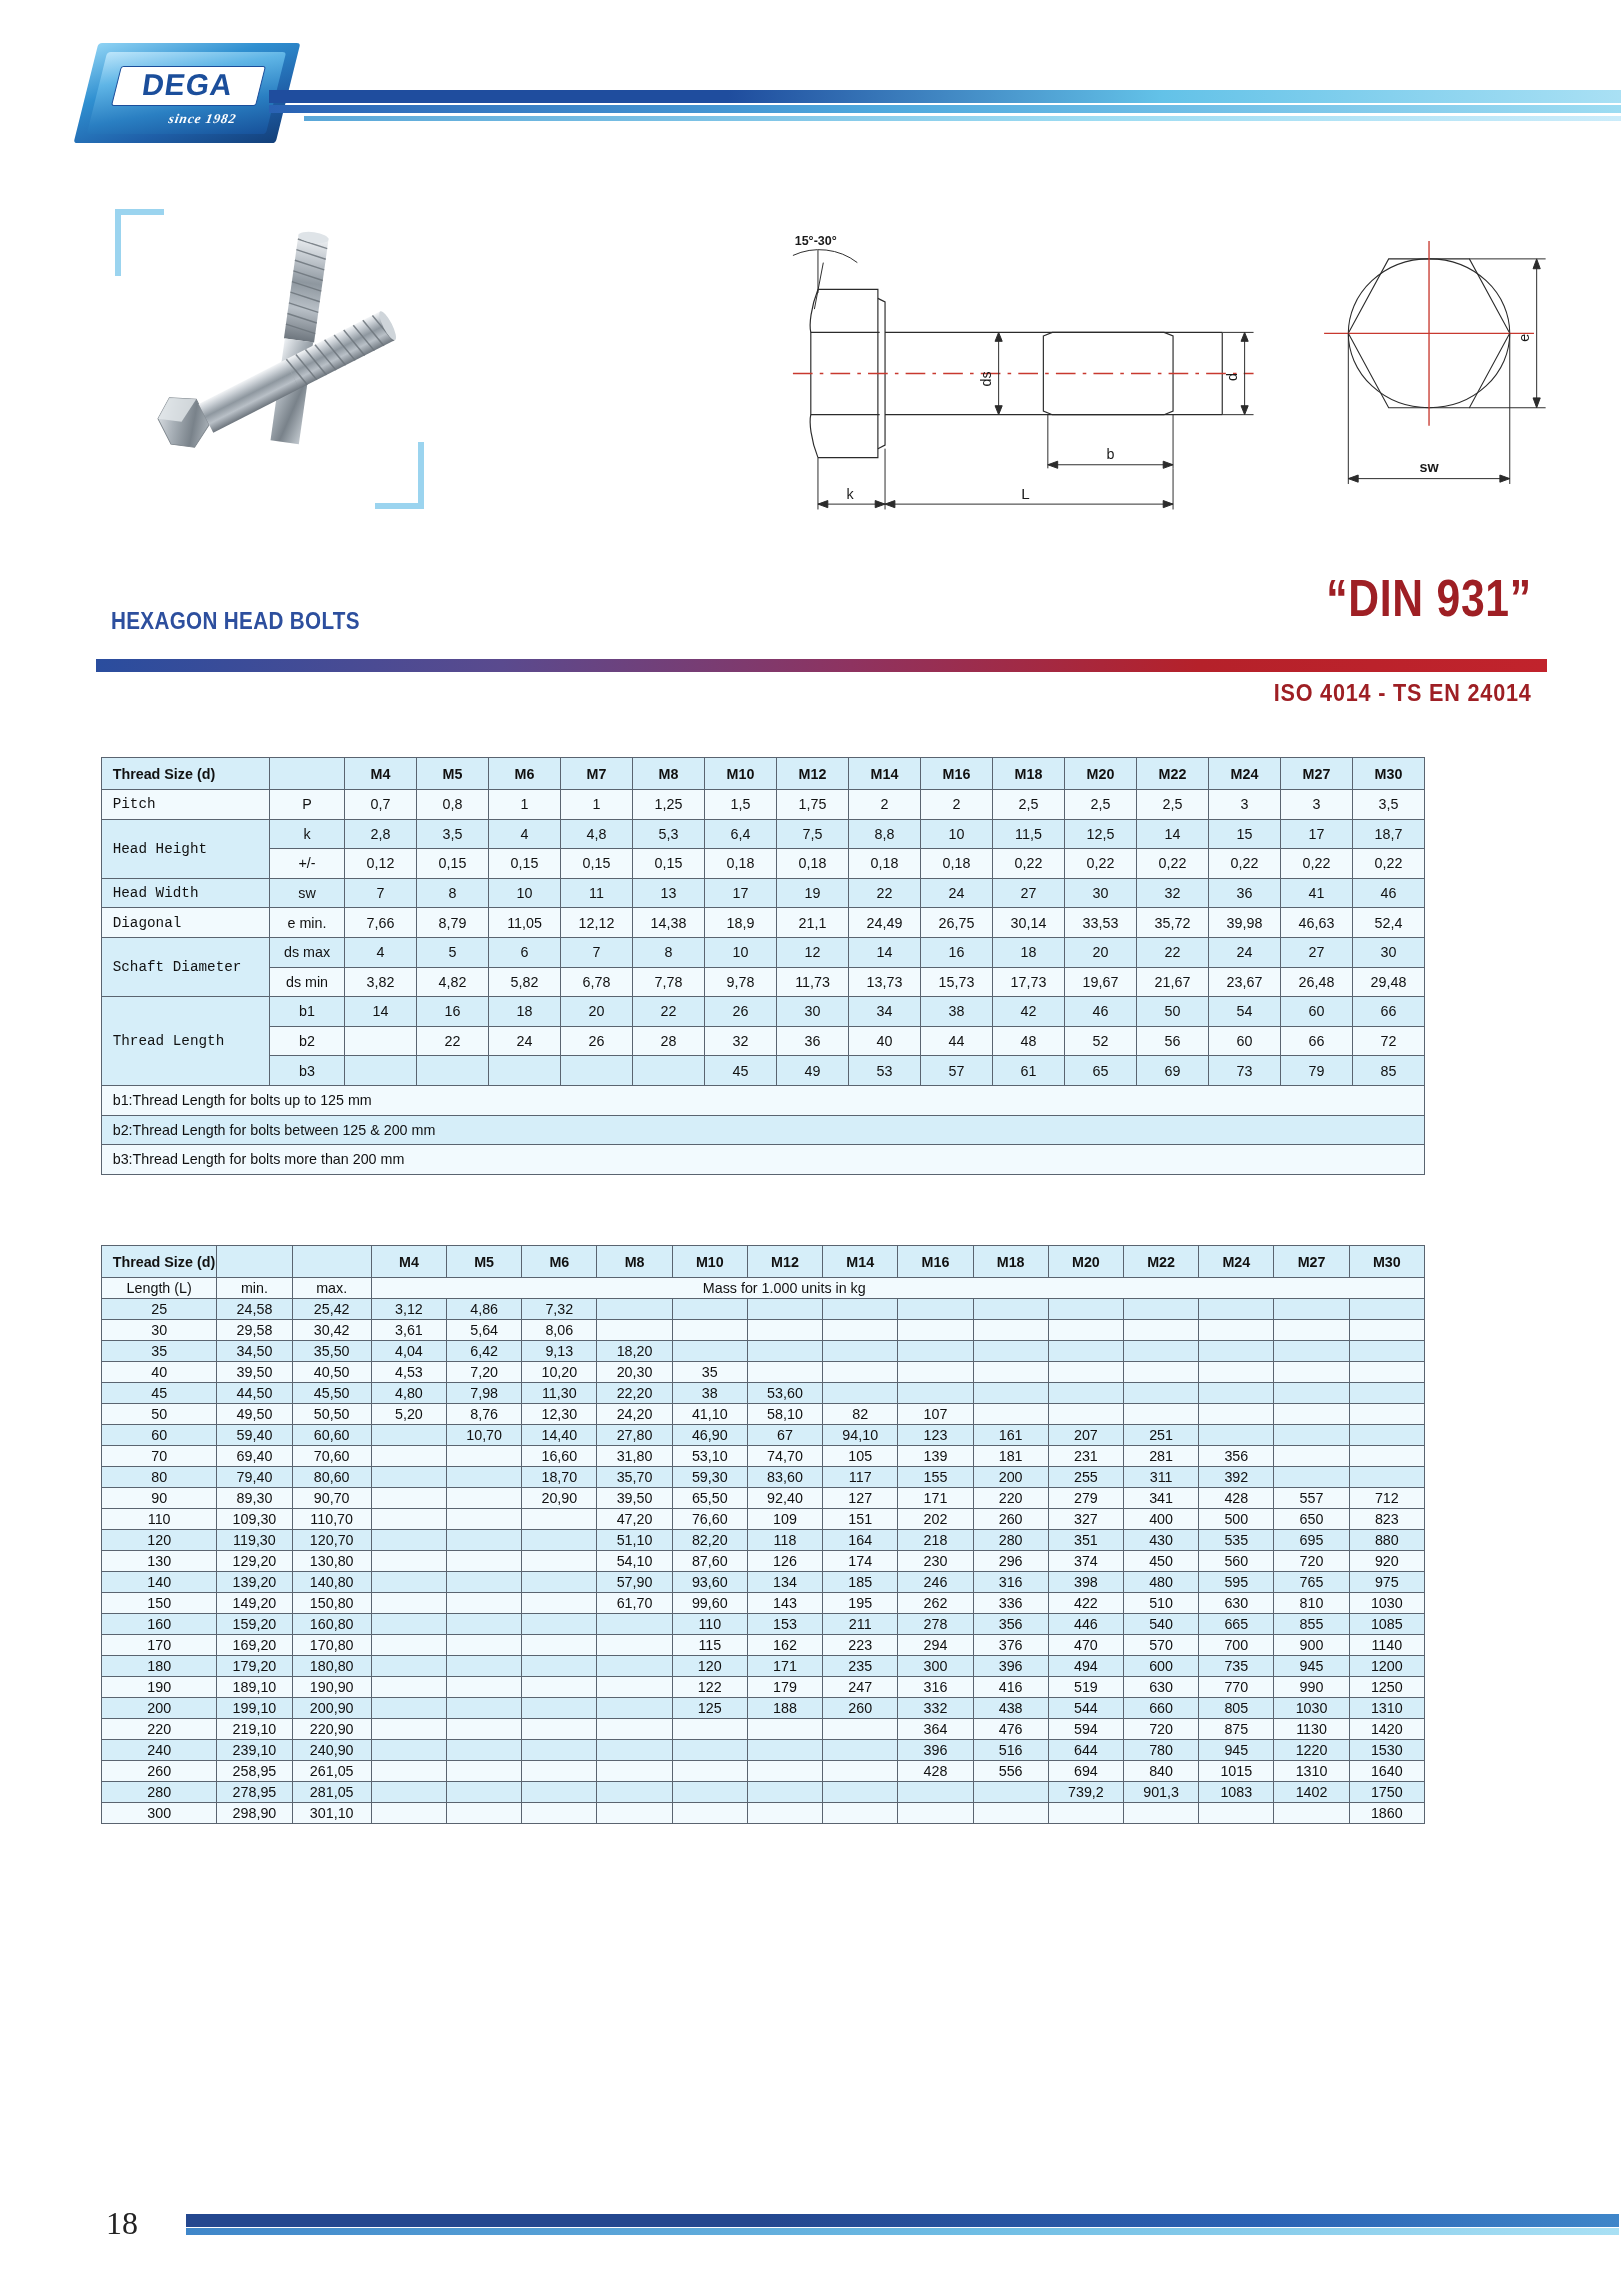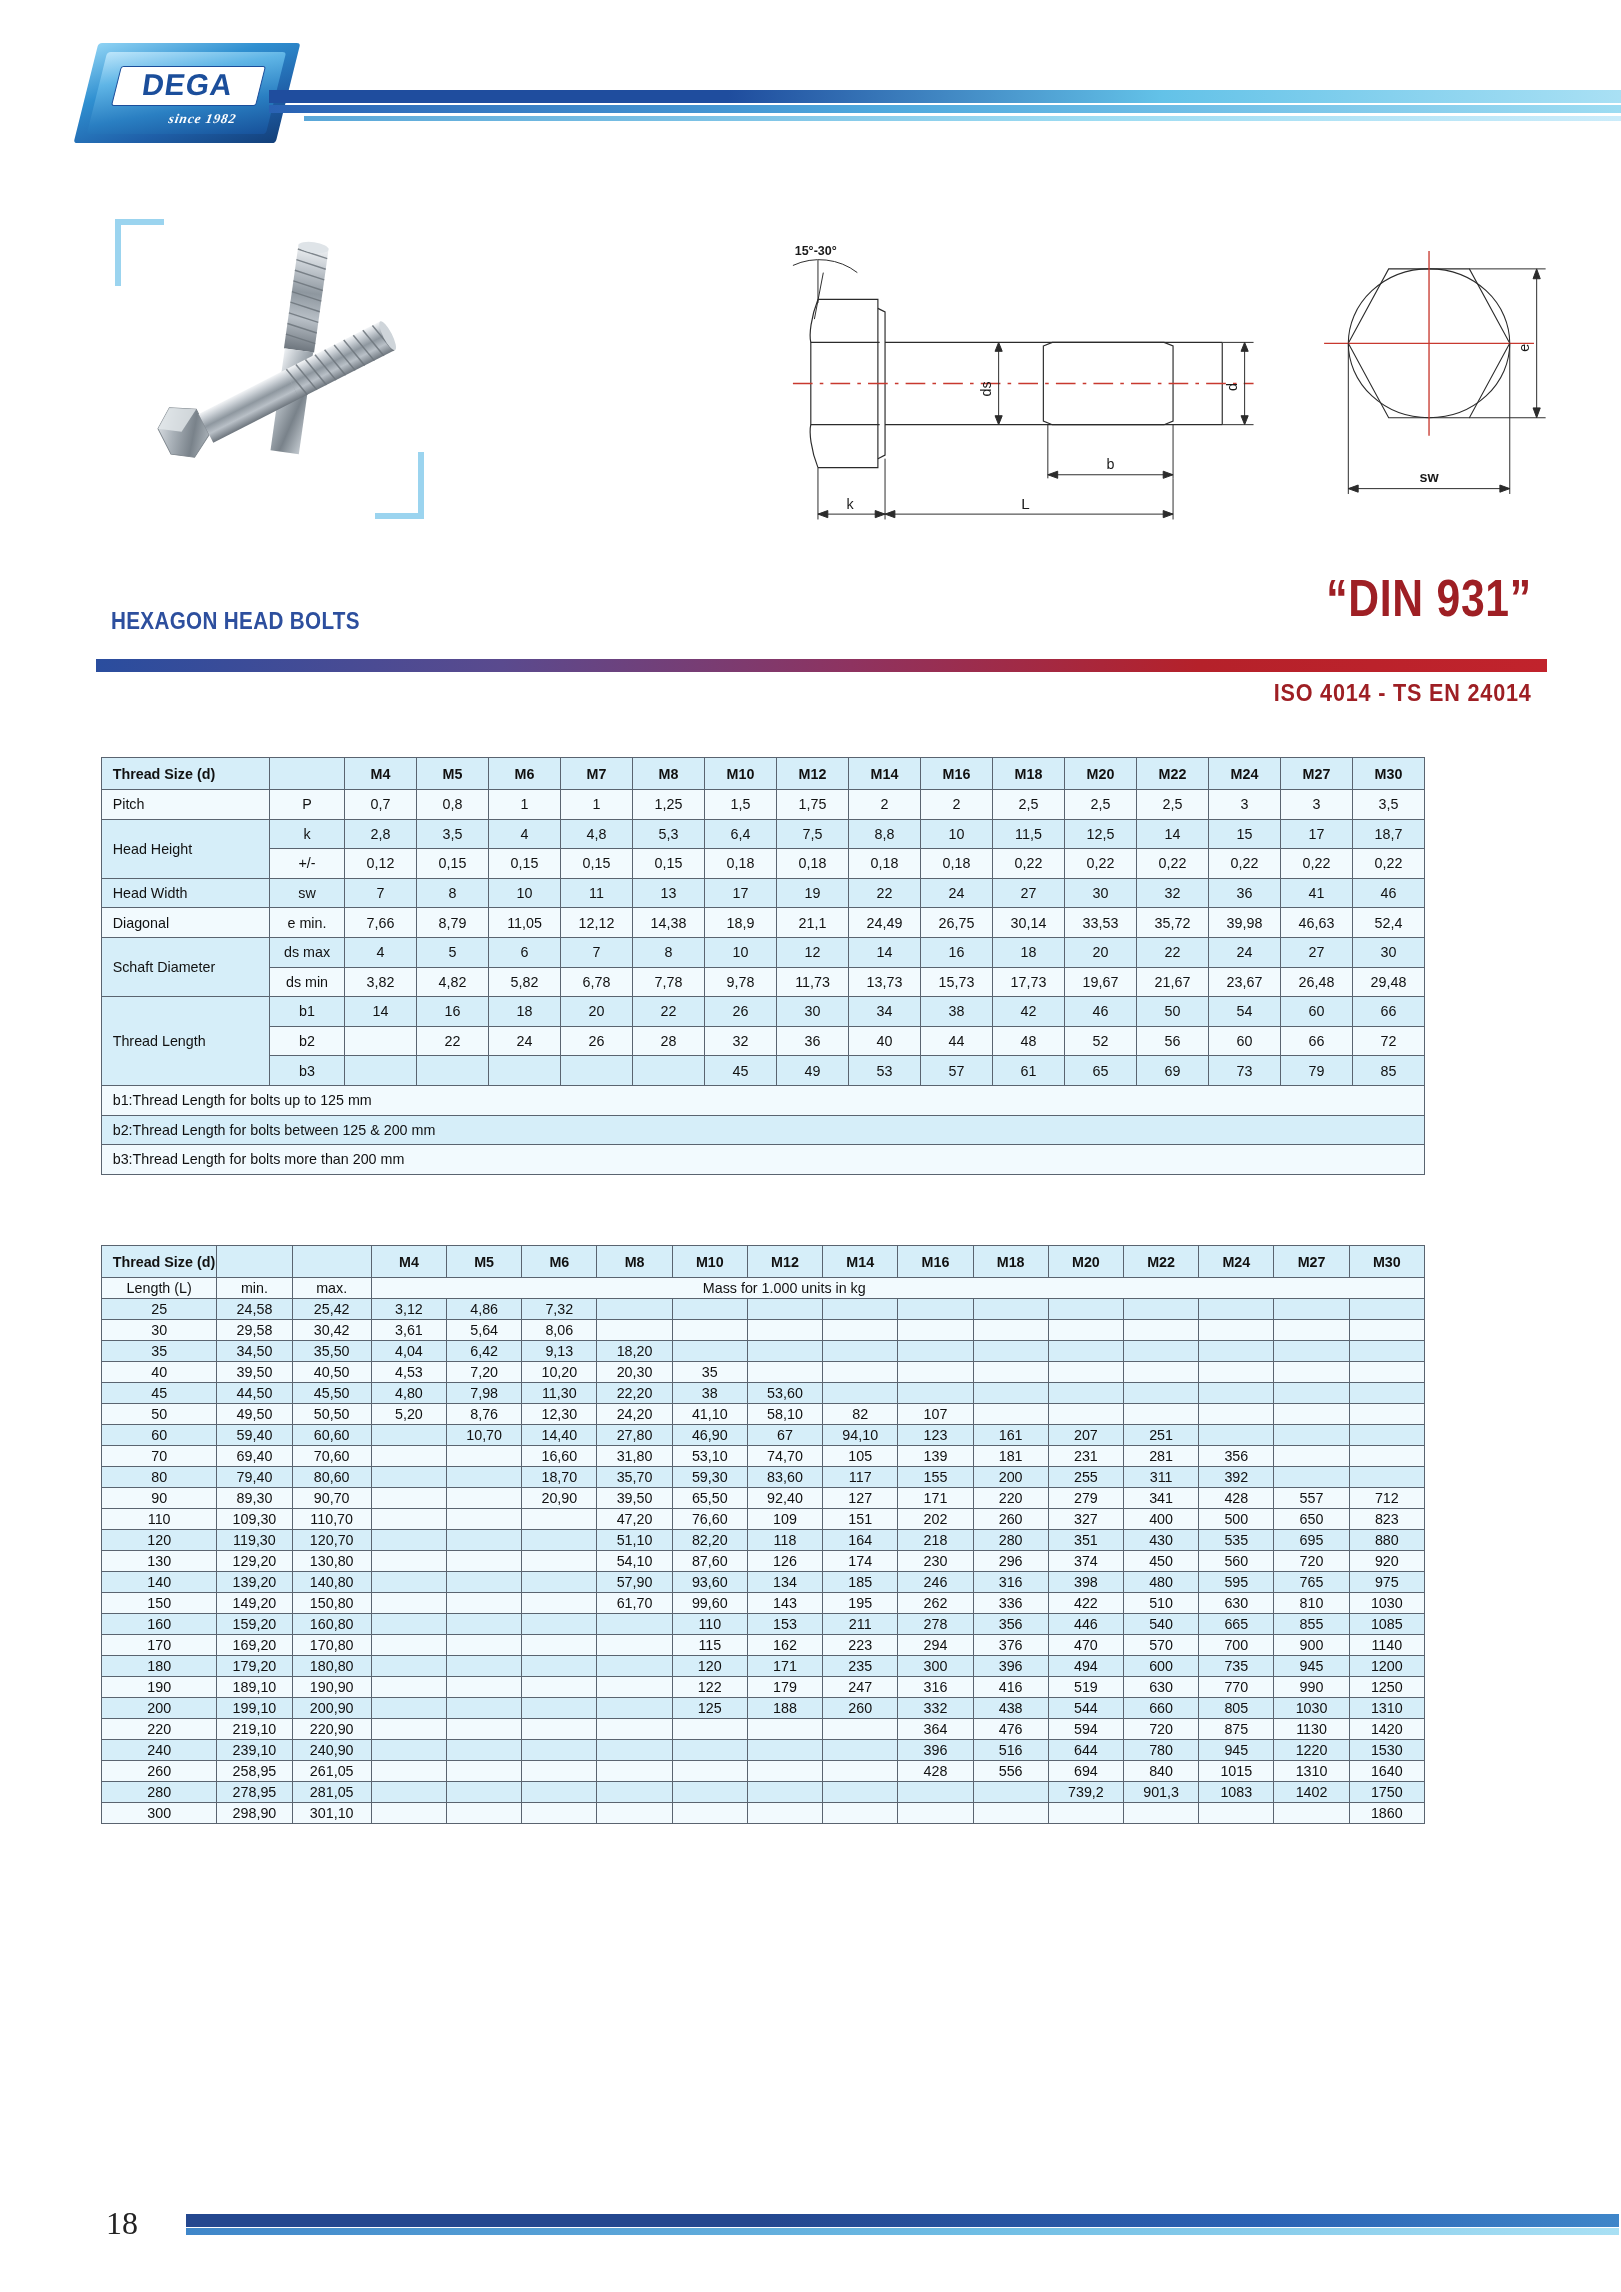--- a/index.html
+++ b/index.html
@@ -50,21 +50,21 @@
   .hdr-bar2 {
     position:absolute; left:269px; top:105px; width:1352px; height:8px;
     background:linear-gradient(90deg,#2a62b4 0%,#4ea8dd 45%,#9ddcf2 100%);
   }
   .hdr-bar3 {
     position:absolute; left:304px; top:116px; width:1317px; height:5.4px;
     background:linear-gradient(90deg,#5aa7d8 0%,#9ddcf2 60%,#cbecfa 100%);
   }
 
   
-  .figures { position:absolute; left:0; top:188px; width:1622px; height:376px; }
+  .figures { position:absolute; left:0; top:178px; width:1622px; height:376px; }
 
   .photo-box { position:absolute; left:106px; top:31px; width:376px; height:331px; }
   .corner { position:absolute; border:6.3px solid #9bd4ef; }
   .corner.tl { left:9px; top:0px; width:43px; height:61px; border-right:none; border-bottom:none; }
   .corner.br { left:269px; top:233px; width:43px; height:61px; border-left:none; border-top:none; }
 
   .bolt-img { position:absolute; left:0; top:0; width:376px; height:331px; }
 
   .drawing-side { position:absolute; left:757px; top:22.4px; width:528px; height:322px; }
   .drawing-front { position:absolute; left:1290px; top:45px; width:296px; height:287px; }
@@ -105,21 +105,21 @@
     border:0.9px solid #5a6470;
     text-align:center;
     vertical-align:middle;
     padding:0;
     background:#f2fafe;
     font-weight:normal;
     white-space:nowrap;
   }
   .tbl .alt td { background:#d6eef9; }
   .tbl .hd td { background:#d6eef9; font-weight:bold; }
-  .tbl td.lbl { text-align:left; padding-left:10.7px; }
+  .tbl td.lbl { text-align:left; padding-left:10.7px;font-family:Liberation Mono, monospace; }
   .tbl td.hdlbl { text-align:left; padding-left:10.7px; font-weight:bold; }
   .tbl td.note { text-align:left; padding-left:10.7px; }
   .tbl td.masslbl { text-align:left; padding-left:331px; }
 
   
   #table1 { left:101px; top:757px; width:1324px; }
   #table1 tr { height:29.6px; }
   #table1 tr.hd { height:32px; }
 
   

